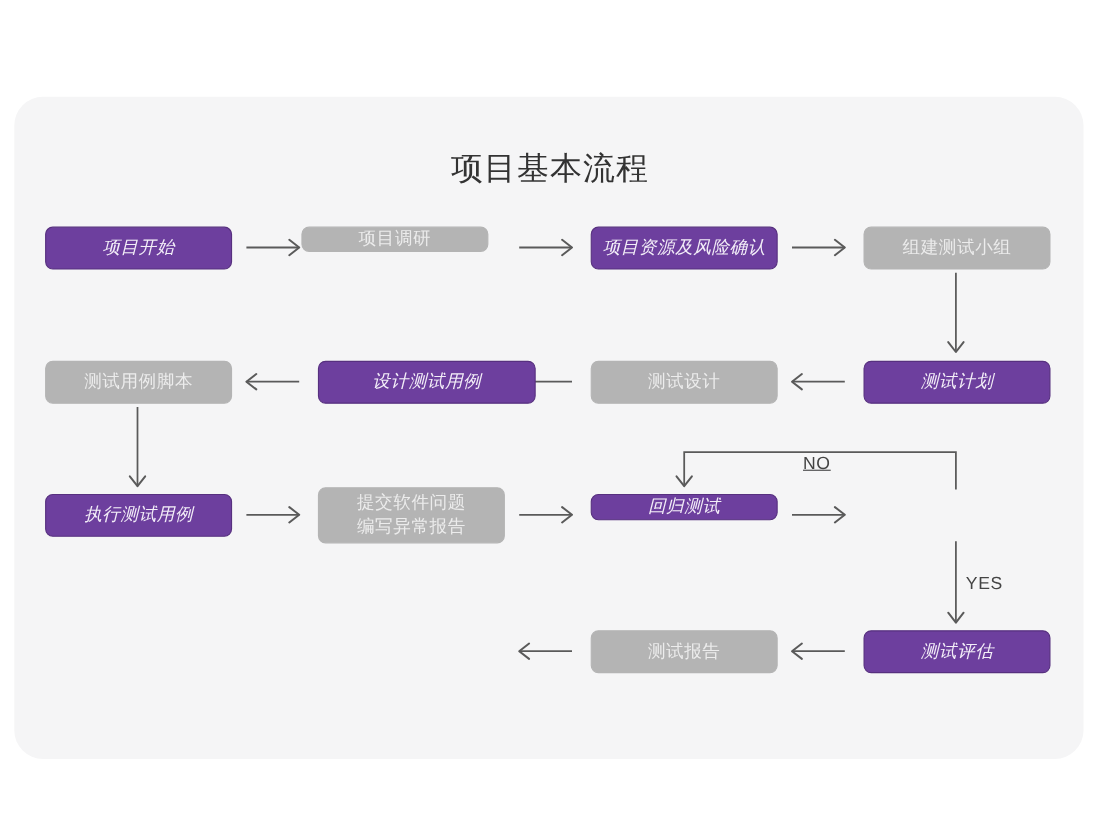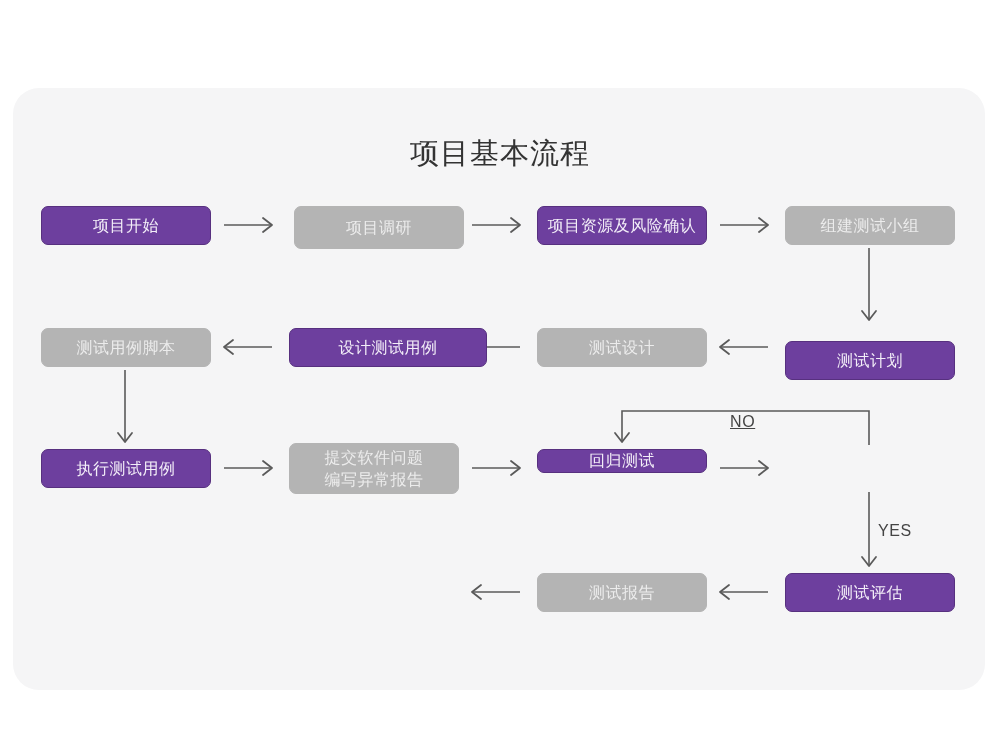--- a/index.html
+++ b/index.html
@@ -53,20 +53,21 @@
     text-align: center;
     font-size: 16px;
     line-height: 22px;
     letter-spacing: 0.5px;
     white-space: pre-line;
   }
   .node.purple {
     background: #6d3f9e;
     color: #f3eef8;
     border: 1px solid #57307f;
+    font-style: italic;
   }
   .node.gray {
     background: #b4b4b4;
     color: #ececec;
     border: 1px solid #b4b4b4;
   }
 
   
   #wires {
     position: absolute;
@@ -174,28 +175,28 @@
     <g>
       <line class="wire" x1="520" y1="592" x2="472" y2="592"></line>
       <polyline class="wire-head" points="481,585 472,592 481,599"></polyline>
     </g>
   </svg>
 
   <div class="edge-label" style="left:730px; top:413px;text-decoration:underline;">NO</div>
   <div class="edge-label" style="left:878px; top:522px;">YES</div>
 
   <div class="node purple" style="left:41px;  top:206px; width:170px; height:39px;">项目开始</div>
-  <div class="node gray" style="left:294px; top:206px; width:170px; height:43px;">项目调研</div>
+  <div class="node gray" style="left:274px; top:206px; width:170px; height:23px;">项目调研</div>
   <div class="node purple" style="left:537px; top:206px; width:170px; height:39px;">项目资源及风险确认</div>
   <div class="node gray" style="left:785px; top:206px; width:170px; height:39px;">组建测试小组</div>
 
   <div class="node gray" style="left:41px;  top:328px; width:170px; height:39px;">测试用例脚本</div>
   <div class="node purple" style="left:289px; top:328px; width:198px; height:39px;">设计测试用例</div>
   <div class="node gray" style="left:537px; top:328px; width:170px; height:39px;">测试设计</div>
-  <div class="node purple" style="left:785px; top:328px; width:170px; height:39px;margin-top:13px;">测试计划</div>
+  <div class="node purple" style="left:785px; top:328px; width:170px; height:39px;">测试计划</div>
 
   <div class="node purple" style="left:41px;  top:449px; width:170px; height:39px;">执行测试用例</div>
   <div class="node gray" style="left:289px; top:443px; width:170px; height:51px;">提交软件问题
 编写异常报告</div>
   <div class="node purple" style="left:537px; top:449px; width:170px; height:24px;">回归测试</div>
 
   <div class="node gray" style="left:537px; top:573px; width:170px; height:39px;">测试报告</div>
   <div class="node purple" style="left:785px; top:573px; width:170px; height:39px;">测试评估</div>
 
 </div>

